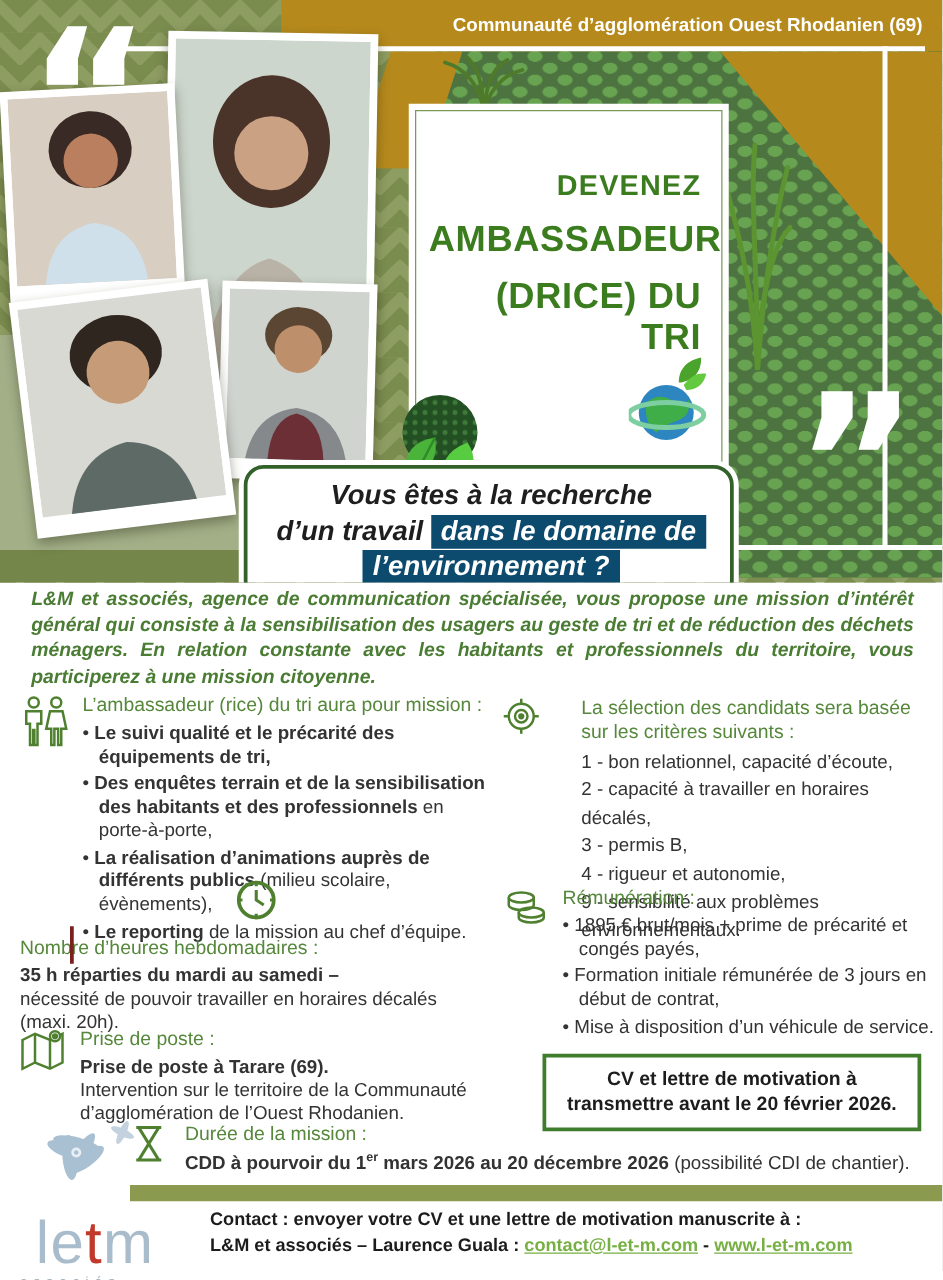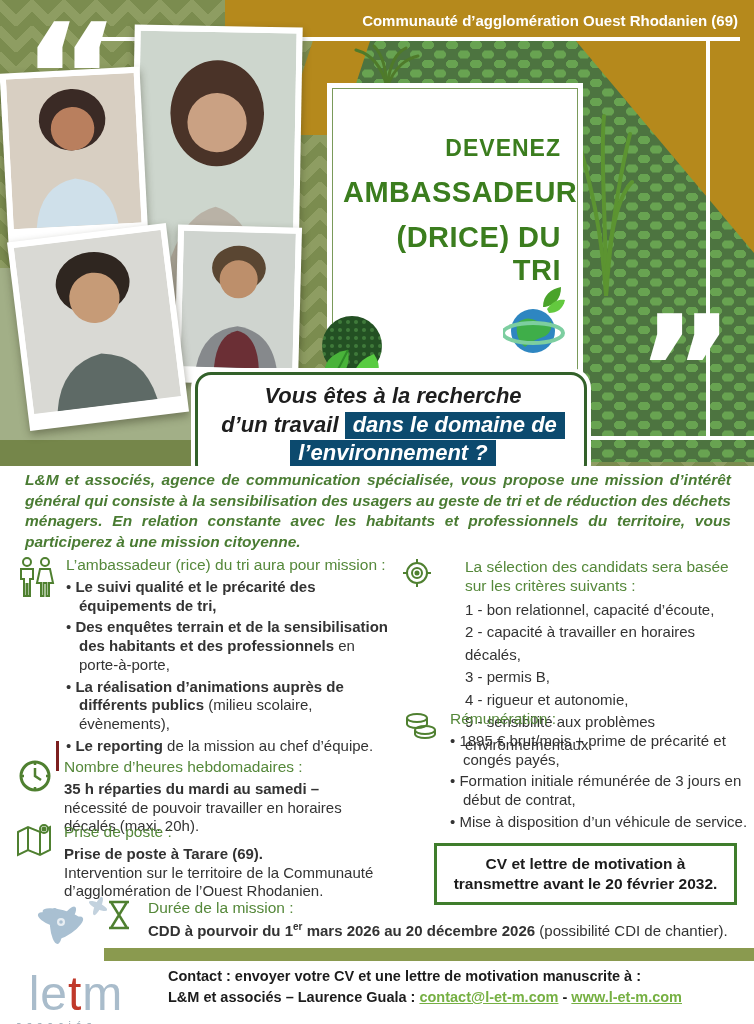--- a/index.html
+++ b/index.html
@@ -82,21 +82,21 @@
   .icon-col { flex:0 0 38px; display:flex; justify-content:center; }
   .txt-col { flex:1; }
   .sec-heading { color:#55883a; font-weight:normal; font-size:15.5px; line-height:1.22; margin-bottom:3px; }
   .body-text { font-size:15px; color:#333; line-height:1.25; }
   .blist { list-style:none; margin-top:2px; }
   .blist li { font-size:15px; color:#333; line-height:1.25; padding-left:13px; text-indent:-13px; margin-bottom:3px; }
   .blist li::before { content:"•\00a0"; color:#333; }
   .numlist div { font-size:15px; color:#333; line-height:1.5; }
 
   #sec-mission { left:16px; top:556px; width:378px; }
-  #sec-hours { left:16px; top:758px; width:378px; }
+  #sec-hours { left:16px; top:702px; width:378px;flex-direction:column; }
   #sec-poste { left:16px; top:823px; width:378px; }
   #sec-criteria { left:398px; top:558px; width:350px;gap:29px; }
   #sec-remu { left:402px; top:710px; width:346px; }
   #sec-duree { left:100px; top:899px; width:646px; }
 
   .red-bar { position:absolute; left:56px; top:741px; width:3px; height:30px; background:#7c1f1f; z-index:2; }
 
   .cv-box { position:absolute; left:434px; top:843px; width:303px; border:3px solid #3f7d2c;
     background:#fff; text-align:center; padding:8px 6px; font-weight:bold; font-size:15.5px;
     color:#1c1c1c; line-height:1.3; }
@@ -318,21 +318,21 @@
       </svg>
     </div>
     <div class="txt-col">
       <div class="sec-heading">Prise de poste :</div>
       <div class="body-text"><b>Prise de poste à Tarare (69).</b></div>
       <div class="body-text">Intervention sur le territoire de la Communauté d’agglomération de l’Ouest Rhodanien.</div>
     </div>
   </div>
 
   <div class="cv-box">
-    <span>CV et lettre de motivation à transmettre avant le 20 février 2032.</span>
+    <span>CV et lettre de motivation à transmettre avant le 20 février 2026.</span>
   </div>
 
   <div class="section" id="sec-duree">
     <div class="icon-col">
       <svg width="26" height="32" viewBox="0 0 26 32" fill="none" stroke="#4f8030" stroke-width="2.5">
         <path d="M3 3 h20 M3 29 h20 M5 3 l8 13 -8 13 M21 3 l-8 13 8 13"></path>
       </svg>
     </div>
     <div class="txt-col">
       <div class="sec-heading">Durée de la mission :</div>

